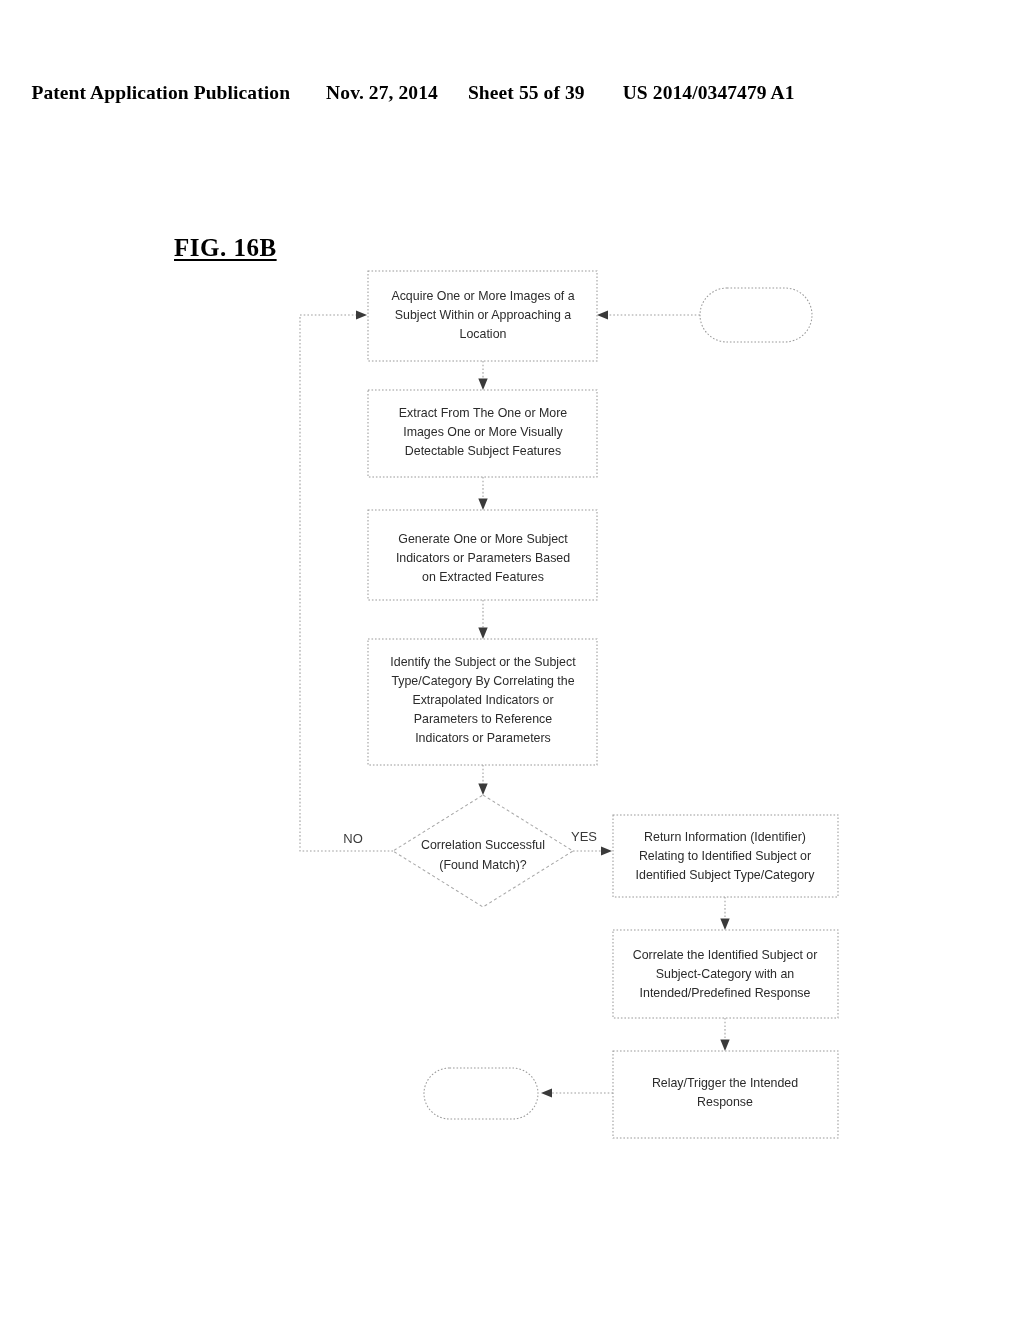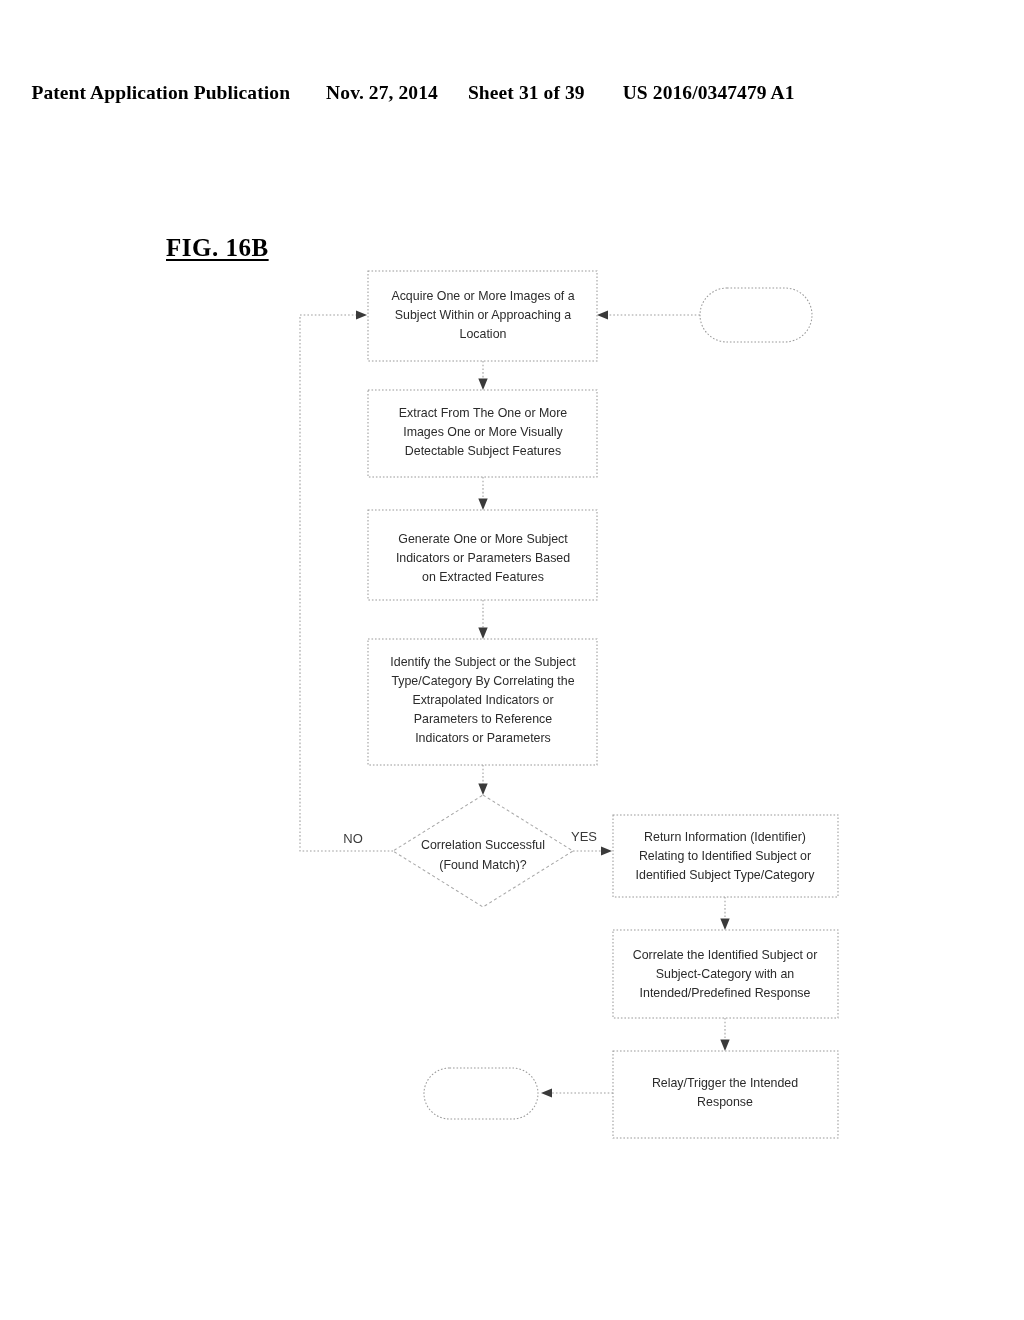--- a/index.html
+++ b/index.html
@@ -33,21 +33,21 @@
     white-space: nowrap;
   }
   #page-header .hdr-left   { margin-right: 36px; }
   #page-header .hdr-date   { margin-right: 30px; }
   #page-header .hdr-sheet  { margin-right: 38px; }
   #page-header .hdr-pubno  { }
 
   
   #figure-label {
     position: absolute;
-    left: 166px;
+    left: 174px;
     top: 234px;
     font-family: "Liberation Serif", serif;
     font-weight: bold;
     font-size: 25px;
     text-decoration: underline;
     text-underline-offset: 3px;
     letter-spacing: 0.5px;
   }
 
   
@@ -94,22 +94,22 @@
     text-anchor: middle;
     dominant-baseline: middle;
   }
 </style>
 </head>
 <body>
 
 <div id="page-header">
   <span class="hdr-left">Patent Application Publication</span>
   <span class="hdr-date">Nov. 27, 2014</span>
-  <span class="hdr-sheet">Sheet 31 of 39</span>
-  <span class="hdr-pubno">US 2016/0347479 A1</span>
+  <span class="hdr-sheet">Sheet 55 of 39</span>
+  <span class="hdr-pubno">US 2014/0347479 A1</span>
 </div>
 
 <div id="figure-label">FIG. 16B</div>
 
 <svg id="flowchart" viewBox="0 0 1024 1320">
 
   <g>
     <path class="conn-line" d="M 700 315 L 600 315"></path>
     <polygon class="arrow-head" points="597,315 608,310.5 608,319.5"></polygon>
   </g>

